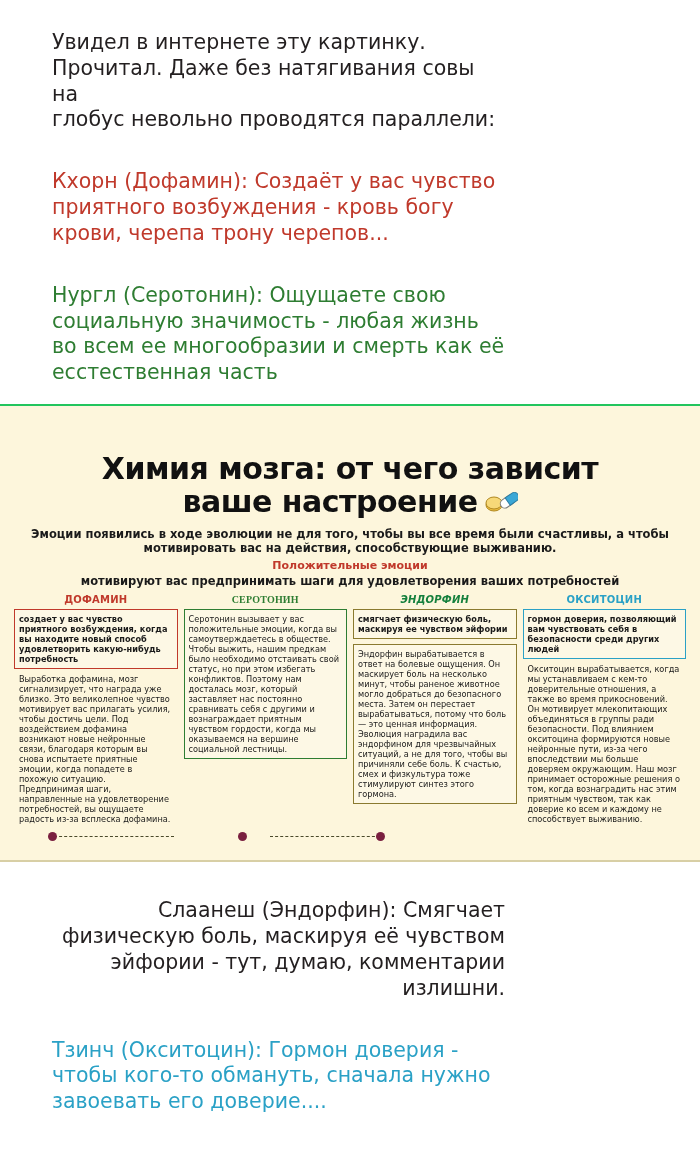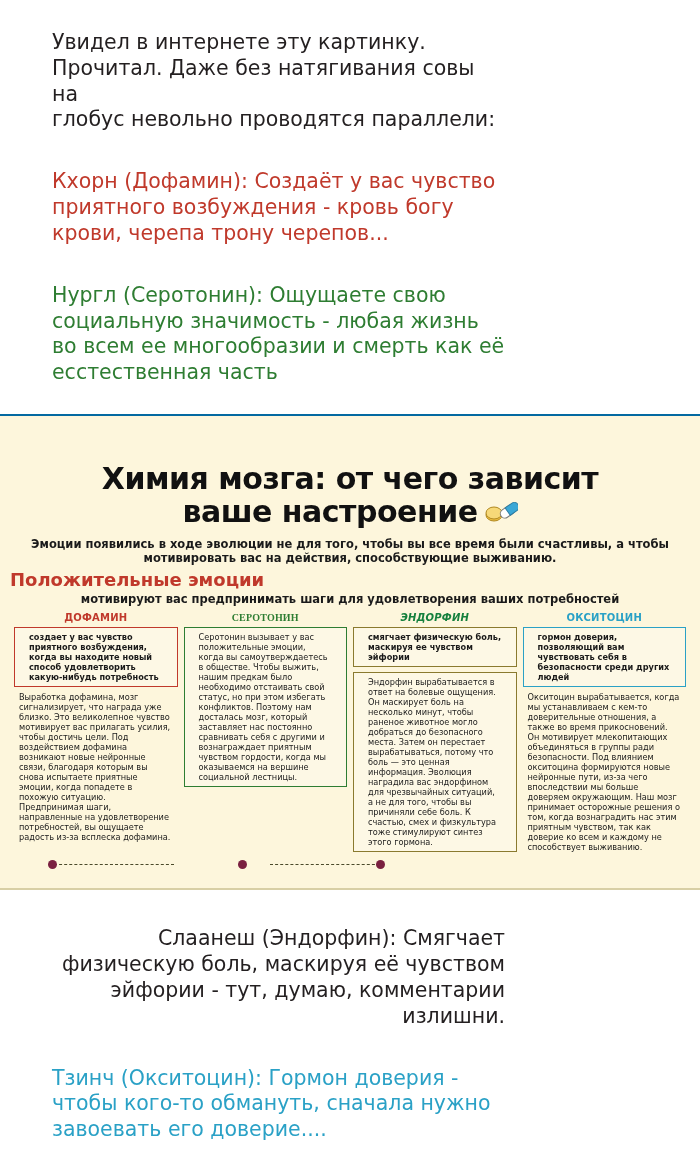--- a/index.html
+++ b/index.html
@@ -28,24 +28,24 @@
     margin-top: 36px;
     white-space: pre-line;
   }
   .p-khorne { color: #c0392b; }
   .p-nurgle { color: #2e7d32; }
   .p-slaanesh { color: #231f20; text-align: right; }
   .p-tzeentch { color: #2aa1c6; }
 
   
   .info {
-    margin-top: 28px;
+    margin-top: 18px;
     width: 700px;
     background: #fdf6dc;
-    border-top: 2px solid #0369a1;
+    border-top: 2px solid #22c55e;
     border-bottom: 2px solid #d8cfa5;
     padding: 8px 10px 10px 10px;
     position: relative;
   }
   .info-title {
     text-align: center;
     font-family: "DejaVu Sans", sans-serif;
     font-weight: bold;
     font-size: 30px;
     line-height: 1.12;
@@ -61,24 +61,24 @@
   }
   .info-sub {
     text-align: center;
     font-size: 11.5px;
     line-height: 1.25;
     color: #1a1a1a;
     margin: 6px 12px 4px 12px;
     font-weight: 600;
   }
   .band-title {
-    text-align: left;
+    text-align: center;
     color: #c0392b;
     font-weight: bold;
-    font-size: 18px;
+    font-size: 11px;
     margin-top: 4px;
   }
   .band-sub {
     text-align: center;
     color: #1a1a1a;
     font-weight: bold;
     font-size: 11.5px;
     margin: 2px 0 6px 0;
   }
 
@@ -95,21 +95,21 @@
     letter-spacing: 0.2px;
     margin-bottom: 4px;
   }
   .c-dop { color: #c0392b; }
   .c-ser { color: #2e7d32; font-family: Liberation Serif, serif; }
   .c-end { color: #15803d; font-style: italic; }
   .c-oxy { color: #2aa1c6; }
 
   .box {
     border: 1.6px solid #999;
-    padding: 4px 14px;
+    padding: 4px 4px;
     font-size: 8.2px;
     line-height: 1.22;
     color: #1a1a1a;
     background: rgba(255,255,255,0.25);
   }
   .box.top { font-weight: bold; margin-bottom: 5px; }
   .b-dop { border-color: #c0392b; }
   .b-ser { border-color: #2e7d32; }
   .b-end { border-color: #8a7a2f; }
   .b-oxy { border-color: #2aa1c6; }

